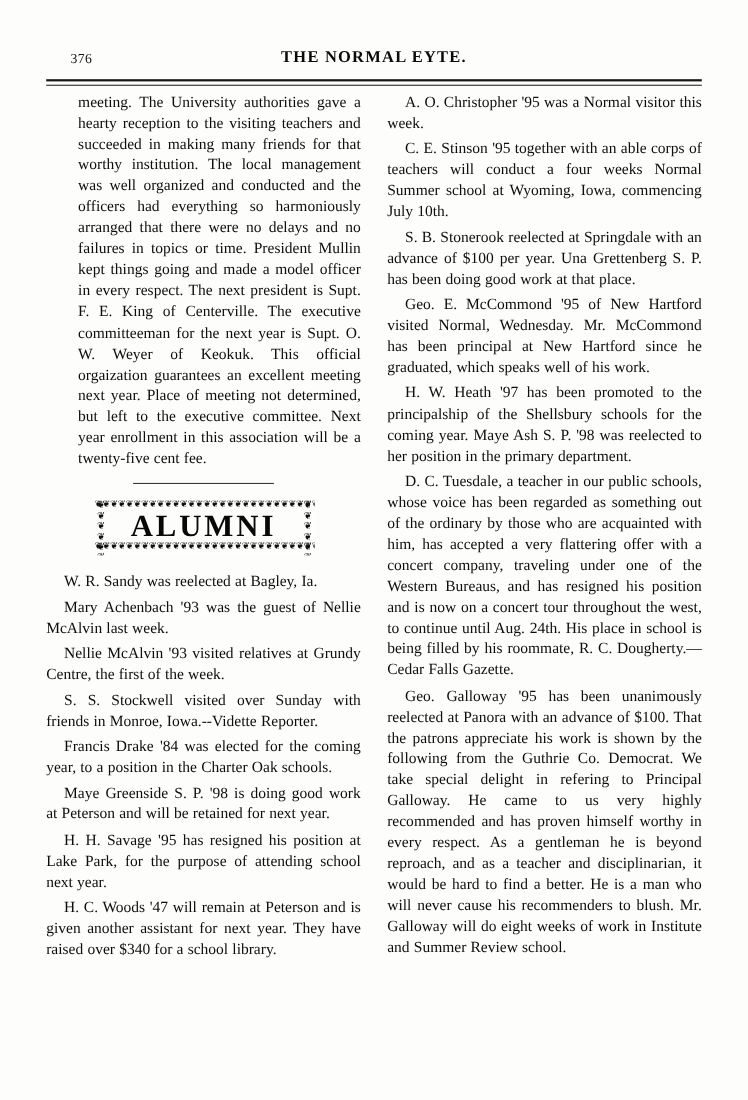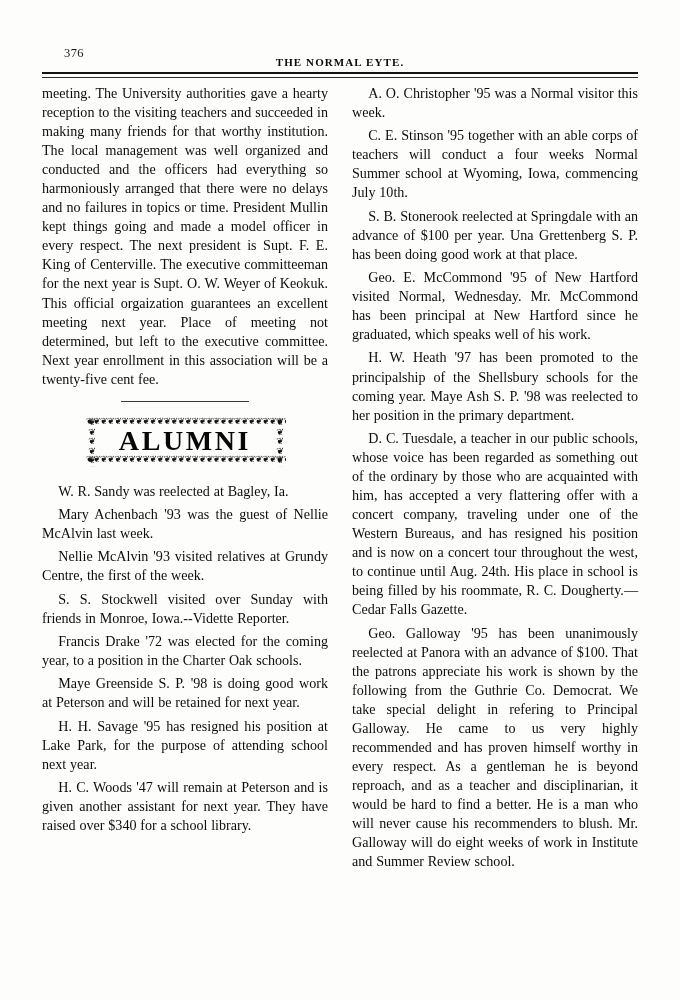--- a/index.html
+++ b/index.html
@@ -34,25 +34,24 @@
     font-size: 12.5px;
     letter-spacing: 0.4px;
     color: #161616;
   }
   .journal-title {
     position: absolute;
     left: 0;
     top: 0;
     width: 596px;
     text-align: center;
-    font-size: 11px;
+    font-size: 15px;
     font-weight: bold;
     letter-spacing: 1.1px;
     color: #0a0a0a;
-    margin-top: 12px;
   }
 
   .rule-double {
     position: absolute;
     left: 42px;
     top: 72px;
     width: 596px;
   }
   .rule-double .thick {
     height: 2.2px;
@@ -87,20 +86,21 @@
     font-size: 14.1px;
     line-height: 19.05px;
     text-align: justify;
     text-justify: inter-word;
     text-indent: 1.15em;
     word-spacing: 0.02em;
     hyphens: none;
   }
   p.para.cont {
     text-indent: 0;
+    margin-left: 29px;
   }
 
   
   .divider {
     width: 128px;
     height: 1px;
     background: #3a3a3a;
     margin: 12px auto 14px auto;
   }
 
@@ -185,21 +185,21 @@
           <div class="edge edge-left">❦❦❦❦❦❦❦❦❦❦❦❦</div>
           <div class="edge edge-right">❦❦❦❦❦❦❦❦❦❦❦❦</div>
         </div>
         <div class="title">ALUMNI</div>
       </div>
 
       <p class="para">W. R. Sandy was reelected at Bagley, Ia.</p>
       <p class="para">Mary Achenbach '93 was the guest of Nellie McAlvin last week.</p>
       <p class="para">Nellie McAlvin '93 visited relatives at Grundy Centre, the first of the week.</p>
       <p class="para">S. S. Stockwell visited over Sunday with friends in Monroe, Iowa.--Vidette Reporter.</p>
-      <p class="para">Francis Drake '72 was elected for the coming year, to a position in the Charter Oak schools.</p>
+      <p class="para">Francis Drake '84 was elected for the coming year, to a position in the Charter Oak schools.</p>
       <p class="para">Maye Greenside S. P. '98 is doing good work at Peterson and will be retained for next year.</p>
       <p class="para">H. H. Savage '95 has resigned his position at Lake Park, for the purpose of attending school next year.</p>
       <p class="para">H. C. Woods '47 will remain at Peterson and is given another assistant for next year. They have raised over $340 for a school library.</p>
     </div>
 
     <div class="col col-right">
       <p class="para">A. O. Christopher '95 was a Normal visitor this week.</p>
       <p class="para">C. E. Stinson '95 together with an able corps of teachers will conduct a four weeks Normal Summer school at Wyoming, Iowa, commencing July 10th.</p>
       <p class="para">S. B. Stonerook reelected at Springdale with an advance of $100 per year. Una Grettenberg S. P. has been doing good work at that place.</p>
       <p class="para">Geo. E. McCommond '95 of New Hartford visited Normal, Wednesday. Mr. McCommond has been principal at New Hartford since he graduated, which speaks well of his work.</p>

